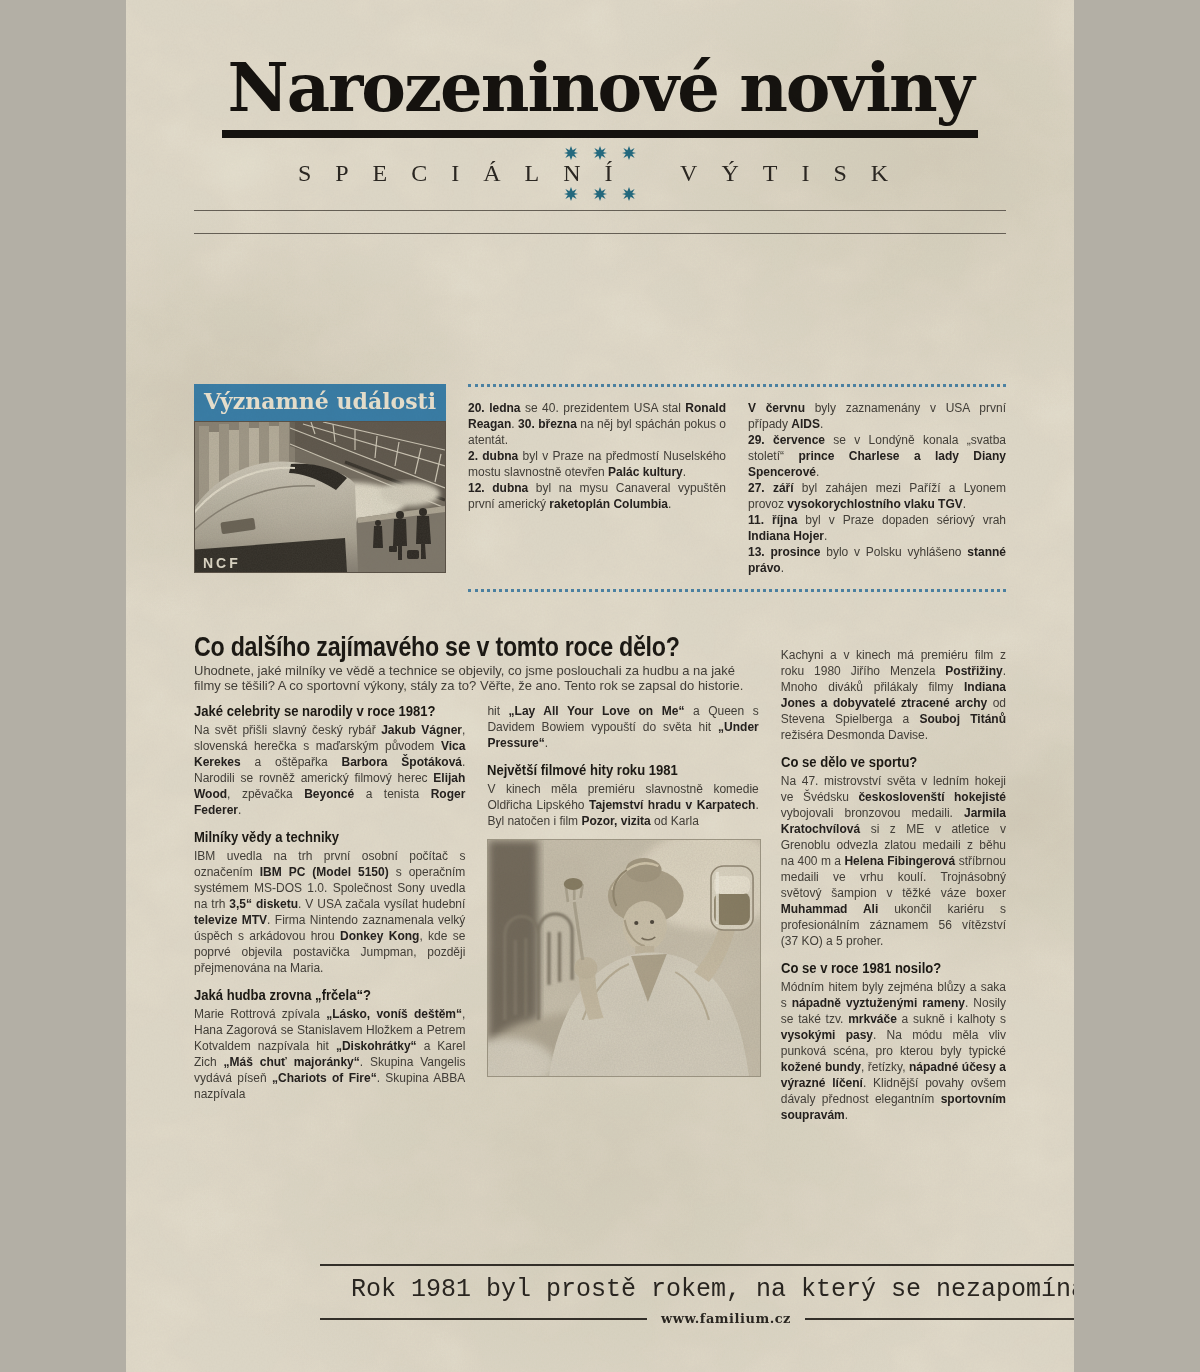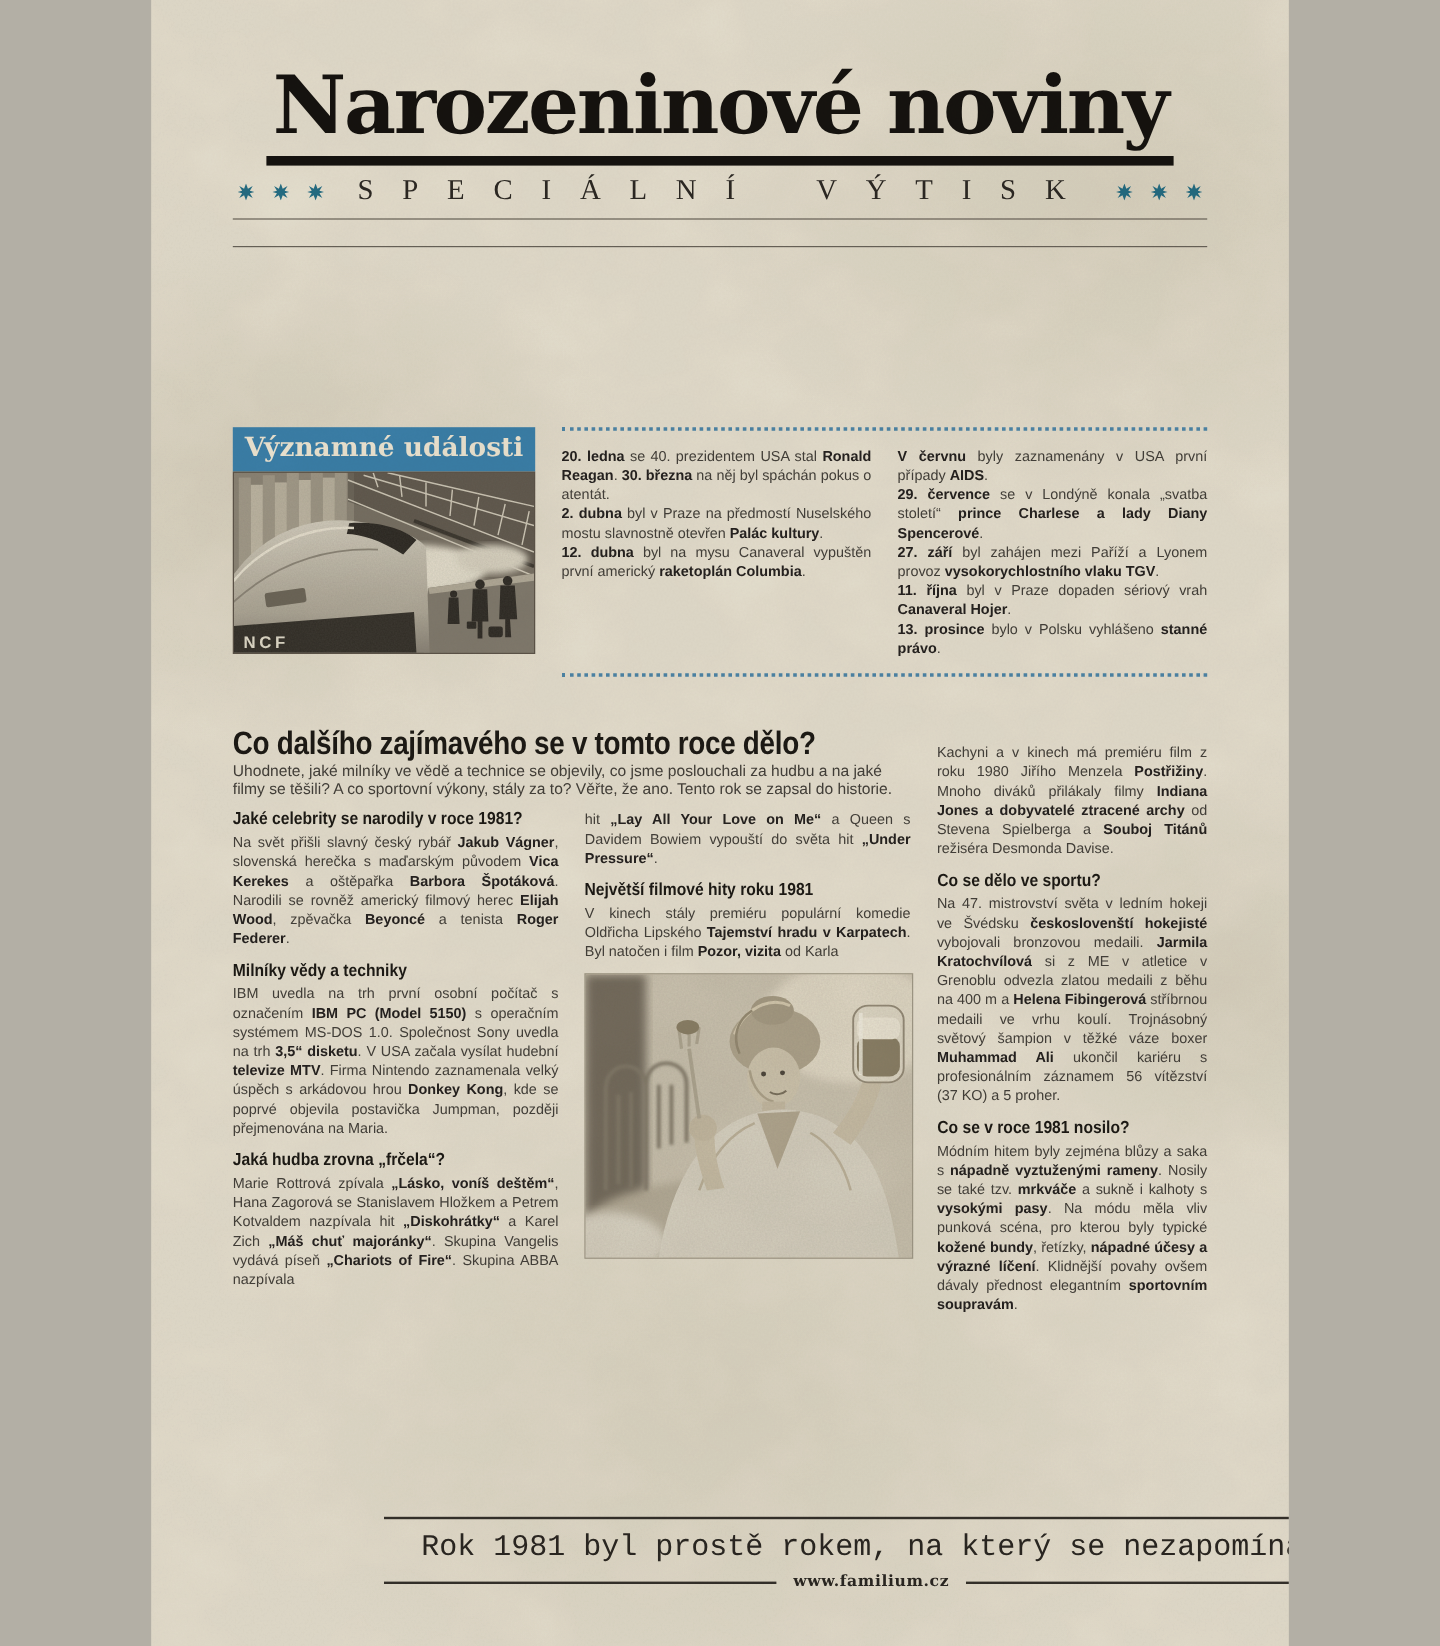--- a/index.html
+++ b/index.html
@@ -11,21 +11,21 @@
           radial-gradient(ellipse 600px 420px at 50% 85%, rgba(198,189,168,.3), rgba(0,0,0,0) 70%),
           radial-gradient(ellipse 300px 260px at 95% 60%, rgba(180,170,148,.25), rgba(0,0,0,0) 70%);
         font-family:"Liberation Sans",sans-serif;color:#45413b;}
   .inner{width:812px;margin:0 auto;position:relative;}
 
   
   .masthead{padding-top:54px;text-align:center;}
   .title{font-family:"DejaVu Serif",serif;font-weight:bold;font-size:67px;line-height:1.02;
          color:#16130f;letter-spacing:-2px;}
   .title-rule{height:8px;background:#16130f;margin:8px auto 0;width:756px;}
-  .subrow{display:flex;justify-content:space-between;align-items:center;margin-top:8px;padding:0 4px;}
+  .subrow{display:flex;justify-content:space-between;align-items:center;margin-top:8px;padding:0 4px;flex-direction:column;}
   .stars{display:flex;gap:15px;align-items:center;}
   .star svg{width:14px;height:14px;display:block;}
   .subtitle{font-family:"Liberation Serif",serif;font-size:24px;color:#2d2924;
             letter-spacing:24px;word-spacing:14px;white-space:nowrap;padding-left:10px;}
   .thin-rule{height:1px;background:#6a645a;margin-top:9px;}
 
   
   .hero{display:flex;margin-top:12px;}
   .year{flex:0 0 420px;font-family:"DejaVu Serif",serif;font-weight:bold;font-size:178px;
         line-height:.84;color:#3377a5;letter-spacing:-7px;transform:scaleX(.82);
@@ -200,21 +200,21 @@
       <div class="events-cols">
         <div class="ecol">
           <p><span class="b">20. ledna</span><span> se 40. prezidentem USA stal </span><span class="b">Ronald Reagan</span><span>. </span><span class="b">30. března</span><span> na něj byl spáchán pokus o atentát.</span></p>
           <p><span class="b">2. dubna</span><span> byl v Praze na předmostí Nuselského mostu slavnostně otevřen </span><span class="b">Palác kultury</span><span>.</span></p>
           <p><span class="b">12. dubna</span><span> byl na mysu Canaveral vypuštěn první americký </span><span class="b">raketoplán Columbia</span><span>.</span></p>
         </div>
         <div class="ecol">
           <p><span class="b">V červnu</span><span> byly zaznamenány v USA první případy </span><span class="b">AIDS</span><span>.</span></p>
           <p><span class="b">29. července</span><span> se v Londýně konala „svatba století“ </span><span class="b">prince Charlese a lady Diany Spencerové</span><span>.</span></p>
           <p><span class="b">27. září</span><span> byl zahájen mezi Paříží a Lyonem provoz </span><span class="b">vysokorychlostního vlaku TGV</span><span>.</span></p>
-          <p><span class="b">11. října</span><span> byl v Praze dopaden sériový vrah </span><span class="b">Canaveral Hojer</span><span>.</span></p>
+          <p><span class="b">11. října</span><span> byl v Praze dopaden sériový vrah </span><span class="b">Indiana Hojer</span><span>.</span></p>
           <p><span class="b">13. prosince</span><span> bylo v Polsku vyhlášeno </span><span class="b">stanné právo</span><span>.</span></p>
         </div>
       </div>
     </div>
 
     <div class="more">
       <div class="more-left">
         <div class="headline">Co dalšího zajímavého se v tomto roce dělo?</div>
         <div class="more-intro">Uhodnete, jaké milníky ve vědě a technice se objevily, co jsme poslouchali za hudbu a na jaké filmy se těšili? A co sportovní výkony, stály za to? Věřte, že ano. Tento rok se zapsal do historie.</div>
         <div class="twocol">
@@ -222,21 +222,21 @@
             <div class="shead first">Jaké celebrity se narodily v roce 1981?</div>
             <p><span>Na svět přišli slavný český rybář </span><span class="b">Jakub Vágner</span><span>, slovenská herečka s maďarským původem </span><span class="b">Vica Kerekes</span><span> a oštěpařka </span><span class="b">Barbora Špotáková</span><span>. Narodili se rovněž americký filmový herec </span><span class="b">Elijah Wood</span><span>, zpěvačka </span><span class="b">Beyoncé</span><span> a tenista </span><span class="b">Roger Federer</span><span>.</span></p>
             <div class="shead">Milníky vědy a techniky</div>
             <p><span>IBM uvedla na trh první osobní počítač s označením </span><span class="b">IBM PC (Model 5150)</span><span> s operačním systémem MS-DOS 1.0. Společnost Sony uvedla na trh </span><span class="b">3,5“ disketu</span><span>. V USA začala vysílat hudební </span><span class="b">televize MTV</span><span>. Firma Nintendo zaznamenala velký úspěch s arkádovou hrou </span><span class="b">Donkey Kong</span><span>, kde se poprvé objevila postavička Jumpman, později přejmenována na Maria.</span></p>
             <div class="shead">Jaká hudba zrovna „frčela“?</div>
             <p><span>Marie Rottrová zpívala </span><span class="b">„Lásko, voníš deštěm“</span><span>, Hana Zagorová se Stanislavem Hložkem a Petrem Kotvaldem nazpívala hit </span><span class="b">„Diskohrátky“</span><span> a Karel Zich </span><span class="b">„Máš chuť majoránky“</span><span>. Skupina Vangelis vydává píseň </span><span class="b">„Chariots of Fire“</span><span>. Skupina ABBA nazpívala</span></p>
           </div>
           <div class="tcol">
             <p><span>hit </span><span class="b">„Lay All Your Love on Me“</span><span> a Queen s Davidem Bowiem vypouští do světa hit </span><span class="b">„Under Pressure“</span><span>.</span></p>
             <div class="shead">Největší filmové hity roku 1981</div>
-            <p><span>V kinech stály premiéru populární komedie Oldřicha Lipského </span><span class="b">Tajemství hradu v Karpatech</span><span>. Byl natočen i film </span><span class="b">Pozor, vizita</span><span> od Karla</span></p>
+            <p><span>V kinech měla premiéru slavnostně komedie Oldřicha Lipského </span><span class="b">Tajemství hradu v Karpatech</span><span>. Byl natočen i film </span><span class="b">Pozor, vizita</span><span> od Karla</span></p>
             <svg class="movie photo-frame" viewBox="0 0 258 236" preserveAspectRatio="none" style="background:#cfc7b4;">
               <defs>
                 <filter id="grain2">
                     <feTurbulence type="fractalNoise" baseFrequency="0.7" numOctaves="2" seed="9"></feTurbulence>
                     <feColorMatrix type="matrix" values="0 0 0 0 0.22 0 0 0 0 0.2 0 0 0 0 0.17 0 0 0 0.3 0"></feColorMatrix>
                   </filter>
                 <filter id="blur2">
                     <feGaussianBlur stdDeviation="4"></feGaussianBlur>
                   </filter>
                 <filter id="blur3">

